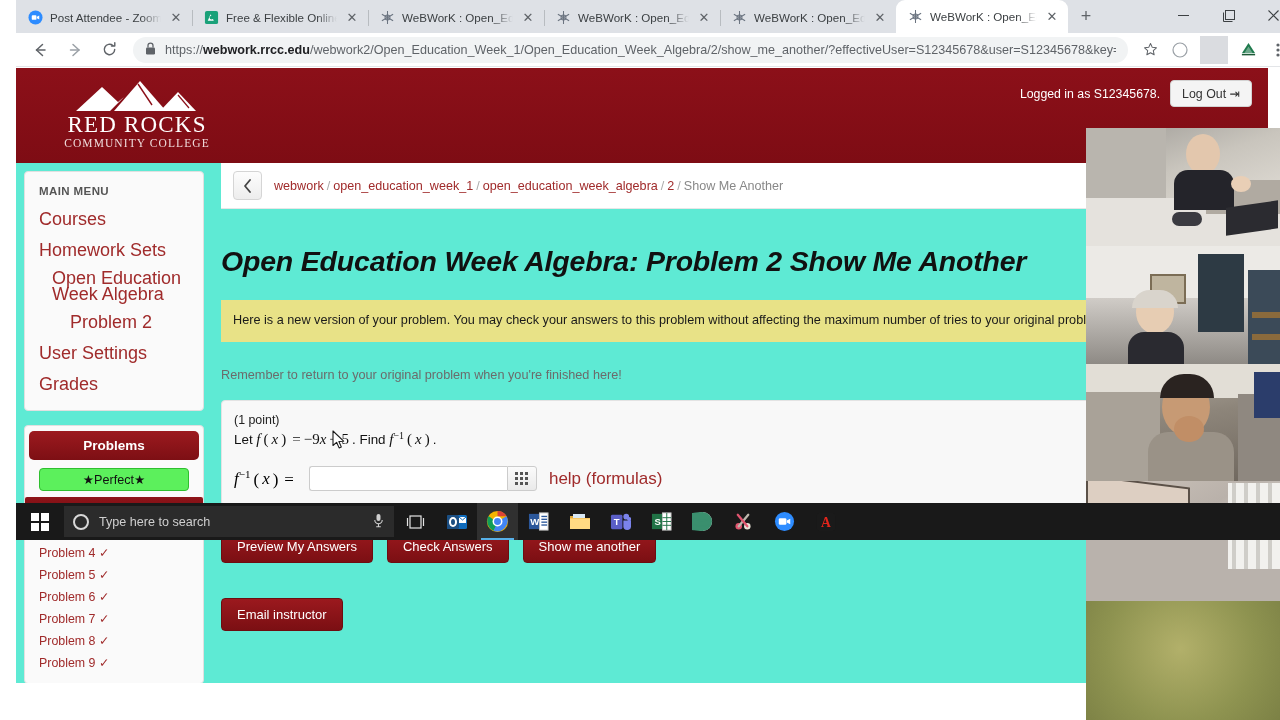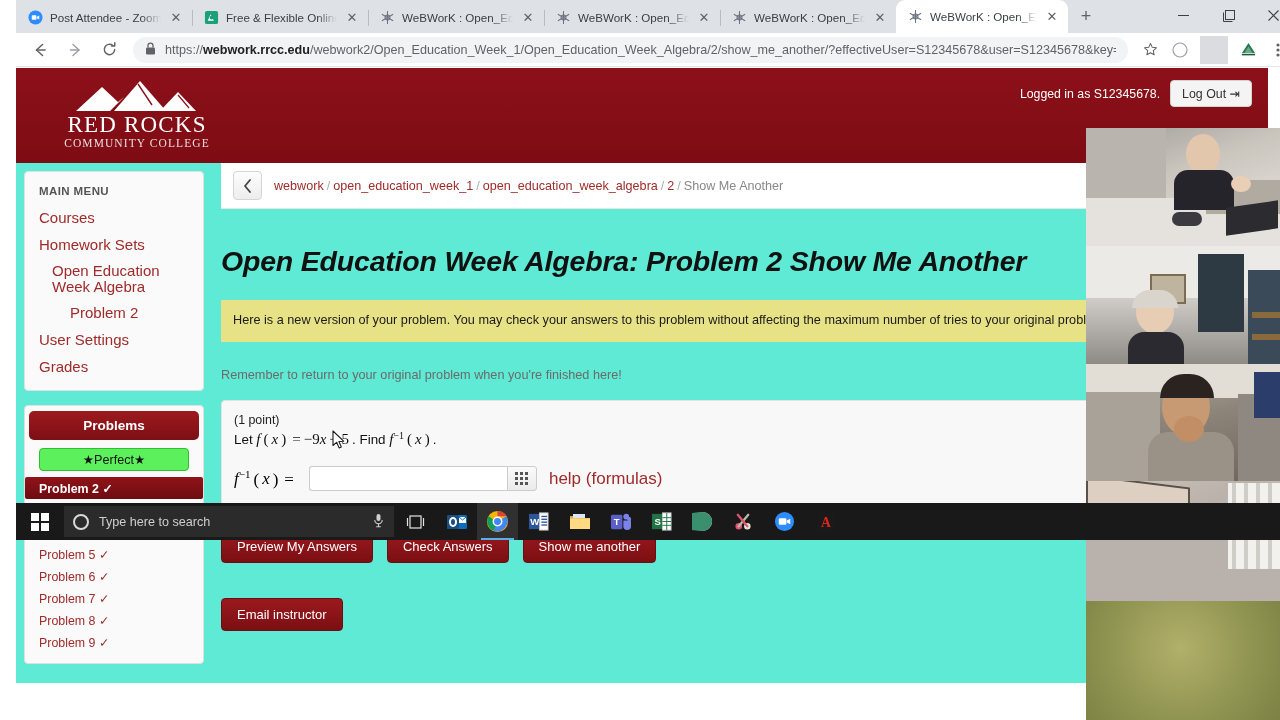--- a/index.html
+++ b/index.html
@@ -120,21 +120,21 @@
   .sidebar { position:absolute; left:8px; top:8px; width:180px; }
   .panel {
     background:#fafafa; border:1px solid #e0e0e0; border-radius:4px;
     padding: 8px 0 10px 0; margin-bottom: 14px;
   }
   .panel-title {
     font-size:11.5px; font-weight:700; color:#555; letter-spacing:.4px;
     padding: 5px 14px 7px 14px;
   }
   .nav-link {
-    display:block; padding: 5px 14px; font-size: 15px; color:#a02b2b;
+    display:block; padding: 5px 14px; font-size: 18px; color:#a02b2b;
   }
   .nav-link.indent1 { padding-left: 27px; line-height: 15.5px; }
   .nav-link.indent2 { padding-left: 45px; }
 
   .problems-header {
     background:#8a1318; background:linear-gradient(#9c1a1f,#7d0f14);
     color:#fff; font-weight:700; font-size:13.5px; text-align:center;
     padding: 7px 0; border-radius:5px; margin: 0 4px 8px 4px;
   }
   .perfect-badge {

